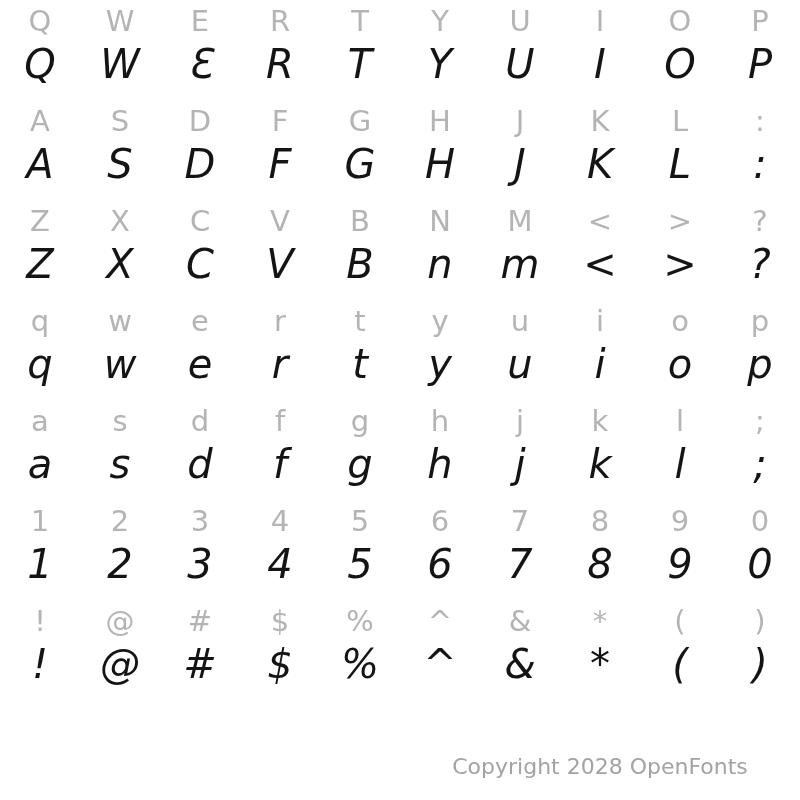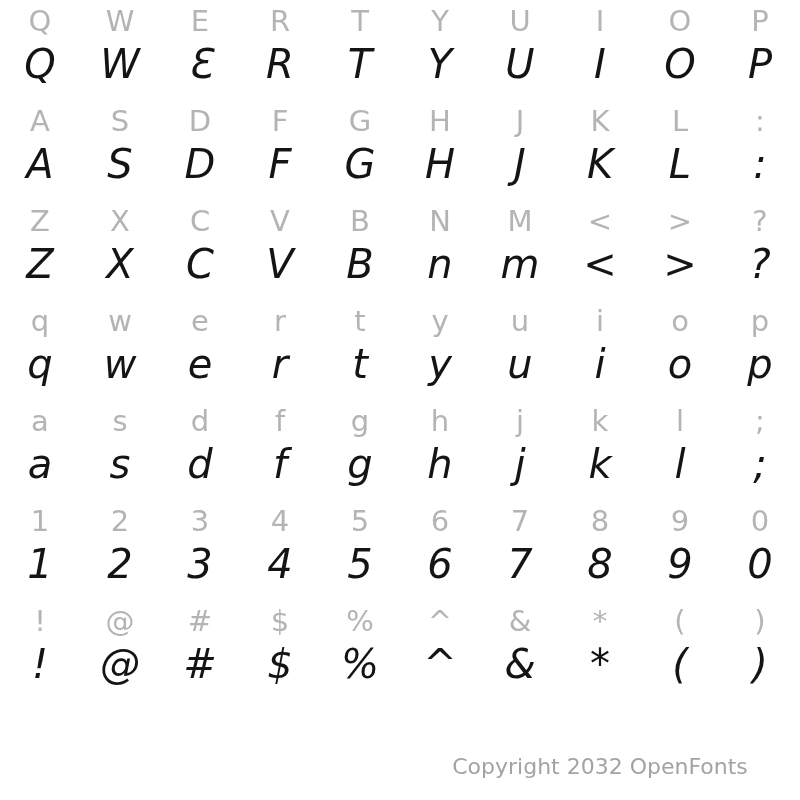--- a/index.html
+++ b/index.html
@@ -101,15 +101,15 @@
   <div class="row-block" style="top:500px">
     <div class="char-line reference"><span class="cell">1</span><span class="cell">2</span><span class="cell">3</span><span class="cell">4</span><span class="cell">5</span><span class="cell">6</span><span class="cell">7</span><span class="cell">8</span><span class="cell">9</span><span class="cell">0</span></div>
     <div class="char-line specimen"><span class="cell">1</span><span class="cell">2</span><span class="cell">3</span><span class="cell">4</span><span class="cell">5</span><span class="cell">6</span><span class="cell">7</span><span class="cell">8</span><span class="cell">9</span><span class="cell">0</span></div>
   </div>
 
   <div class="row-block" style="top:600px">
     <div class="char-line reference"><span class="cell">!</span><span class="cell">@</span><span class="cell">#</span><span class="cell">$</span><span class="cell">%</span><span class="cell">^</span><span class="cell">&amp;</span><span class="cell">*</span><span class="cell">(</span><span class="cell">)</span></div>
     <div class="char-line specimen"><span class="cell">!</span><span class="cell">@</span><span class="cell">#</span><span class="cell">$</span><span class="cell">%</span><span class="cell">^</span><span class="cell">&amp;</span><span class="cell">*</span><span class="cell">(</span><span class="cell">)</span></div>
   </div>
 
-  <div class="footer">Copyright 2032 OpenFonts</div>
+  <div class="footer">Copyright 2028 OpenFonts</div>
 
 </div>
 
 </body></html>

